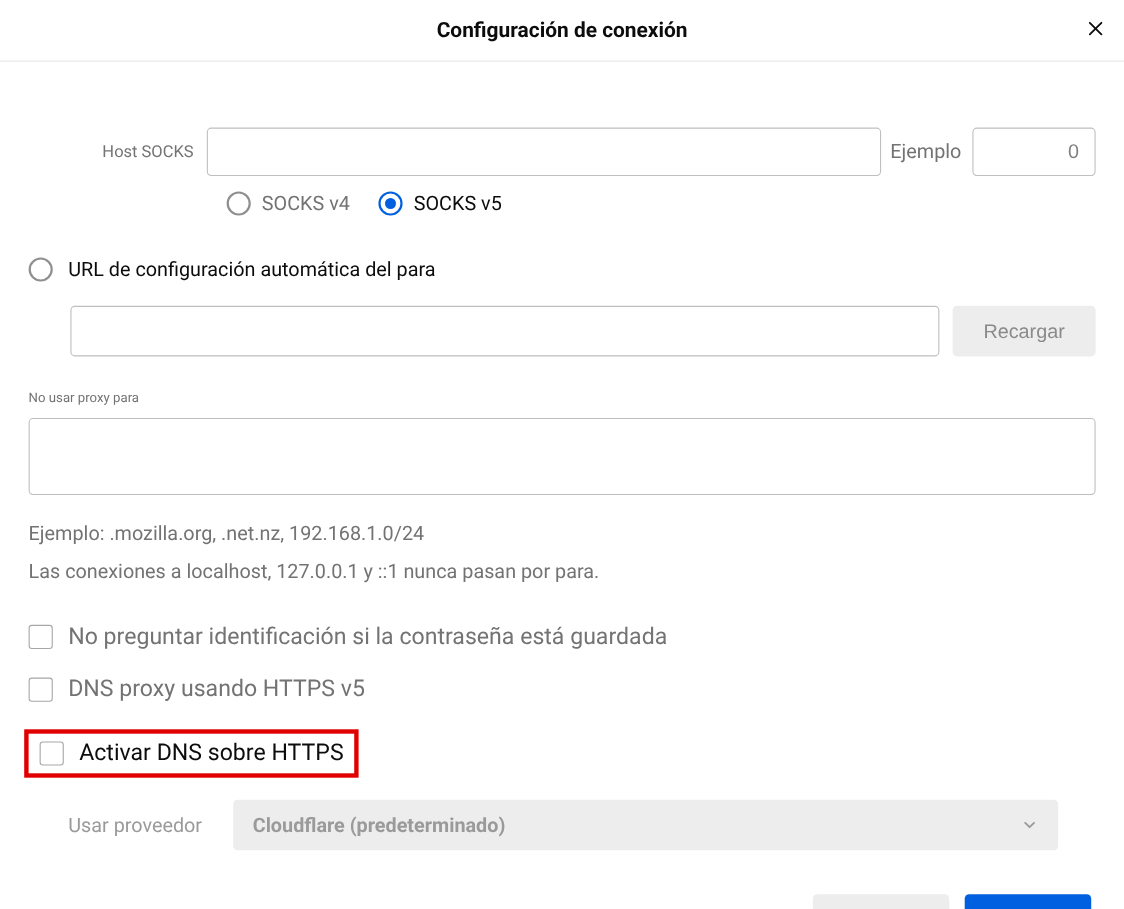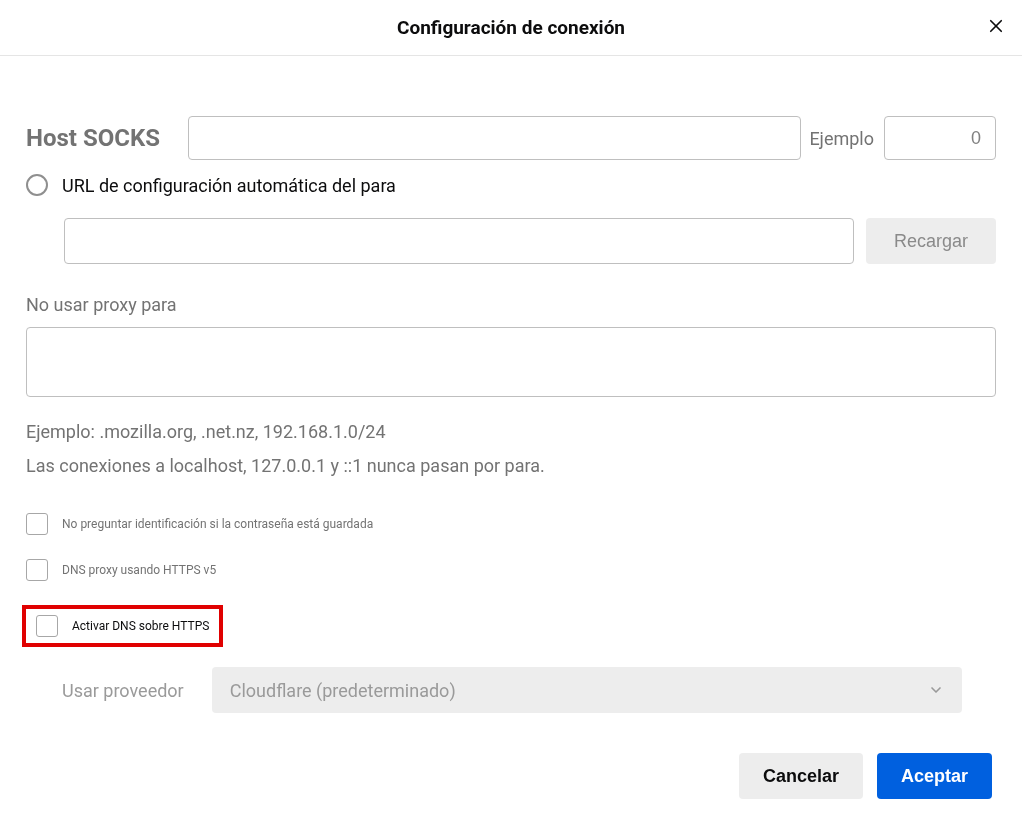--- a/index.html
+++ b/index.html
@@ -43,24 +43,24 @@
     .content {
       padding: 60px 26px 20px 26px;
     }
     .row {
       display: flex;
       align-items: center;
       margin-bottom: 14px;
     }
     .label-socks-host {
       width: 162px;
-      color: #737373;
-      font-size: 24px;
+      text-align: right;
+      color: #737373;
+      font-size: 15px;
       padding-right: 12px;
-      font-weight: bold;
     }
     .socks-host-input {
       flex: 1;
       height: 44px;
       border: 1px solid #bfbfbf;
       border-radius: 4px;
       font-size: 17px;
       padding: 0 10px;
     }
     .label-port {
@@ -143,21 +143,21 @@
       min-width: 130px;
       background: #ededed;
       border: none;
       border-radius: 4px;
       font-size: 18px;
       color: #8a8a8a;
       padding: 0 18px;
       cursor: default;
     }
     .section-label {
-      font-size: 18px;
+      font-size: 12px;
       color: #737373;
       margin-bottom: 12px;
     }
     .no-proxy-textarea {
       width: 100%;
       height: 70px;
       border: 1px solid #bfbfbf;
       border-radius: 4px;
       padding: 8px;
       font-size: 17px;
@@ -178,21 +178,21 @@
     }
     .checkbox {
       width: 22px;
       height: 22px;
       border: 1px solid #a7a7a7;
       border-radius: 3px;
       flex-shrink: 0;
       cursor: pointer;
     }
     .check-label {
-      font-size: 12px;
+      font-size: 21px;
       color: #737373;
     }
     .highlight-row {
       display: inline-flex;
       align-items: center;
       gap: 14px;
       border: 4px solid #e00000;
       padding: 6px 10px;
       margin-left: -4px;
       margin-bottom: 20px;
@@ -218,20 +218,21 @@
       background: #ededed;
       border: none;
       border-radius: 4px;
       display: flex;
       align-items: center;
       justify-content: space-between;
       padding: 0 18px;
       color: #9a9a9a;
       font-size: 18px;
       cursor: default;
+      font-weight: bold;
     }
     .chevron {
       width: 16px;
       height: 16px;
     }
     .footer {
       display: flex;
       justify-content: flex-end;
       gap: 14px;
       padding-right: 4px;
@@ -269,20 +270,30 @@
 
 <div class="content">
 
   <div class="row">
     <div class="label-socks-host">Host SOCKS</div>
     <input class="socks-host-input" value="" style="">
     <div class="label-port">Ejemplo</div>
     <input class="port-input" value="0" style="">
   </div>
 
+  <div class="radio-row">
+    <label class="radio">
+      <span class="radio-circle"></span>
+      <span class="radio-label disabled">SOCKS v4</span>
+    </label>
+    <label class="radio">
+      <span class="radio-circle checked"></span>
+      <span class="radio-label">SOCKS v5</span>
+    </label>
+  </div>
 
   <div class="pac-row">
     <label class="radio">
       <span class="radio-circle"></span>
     </label>
     <span class="radio-label" style="font-size:18px;">URL de configuración automática del para</span>
   </div>
 
   <div class="pac-url-row">
     <input class="pac-url-input" value="" style="">

